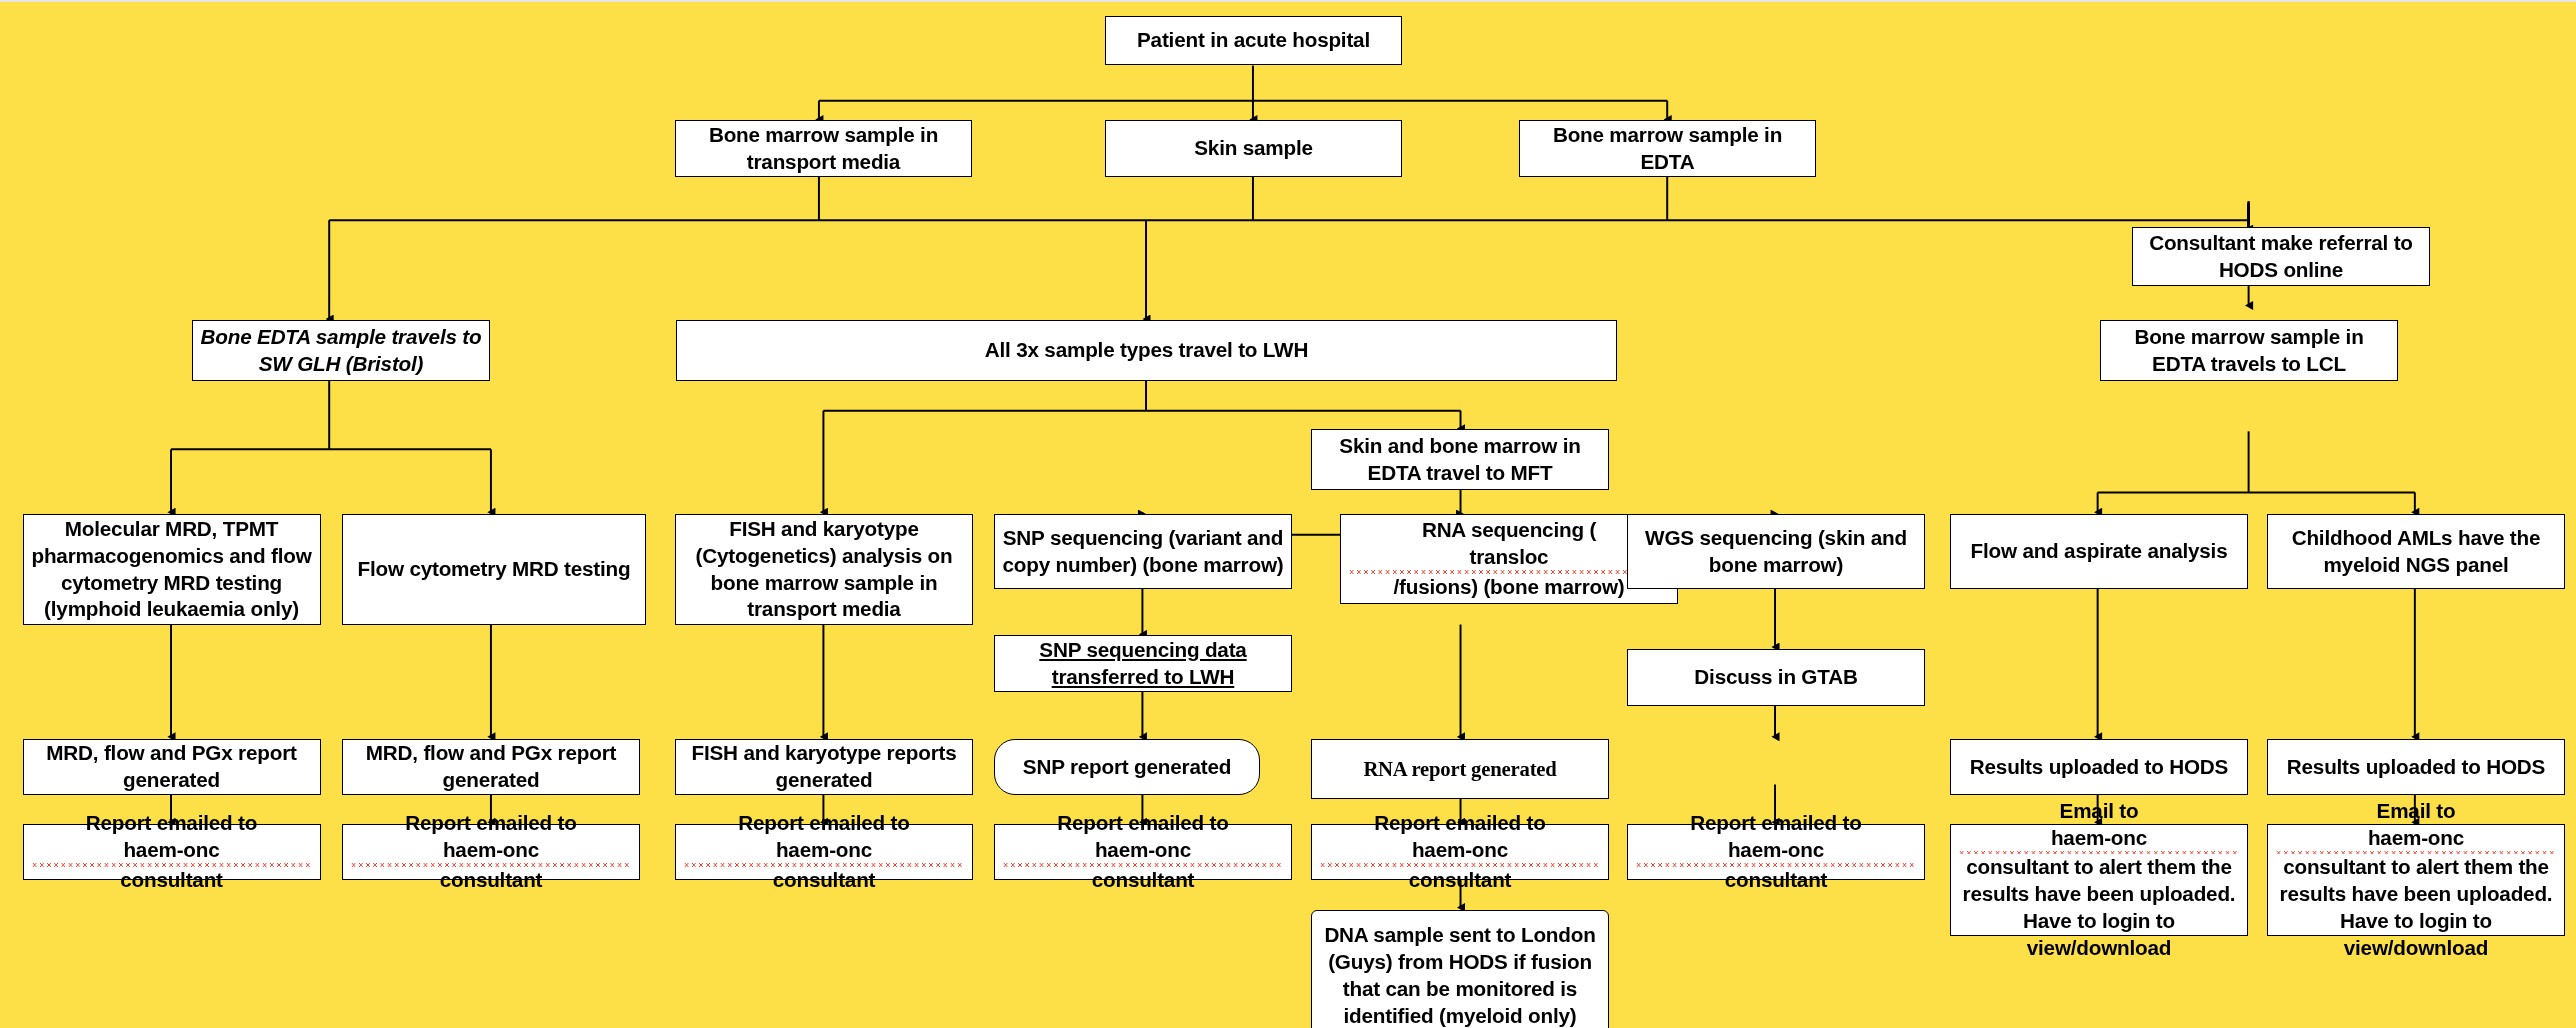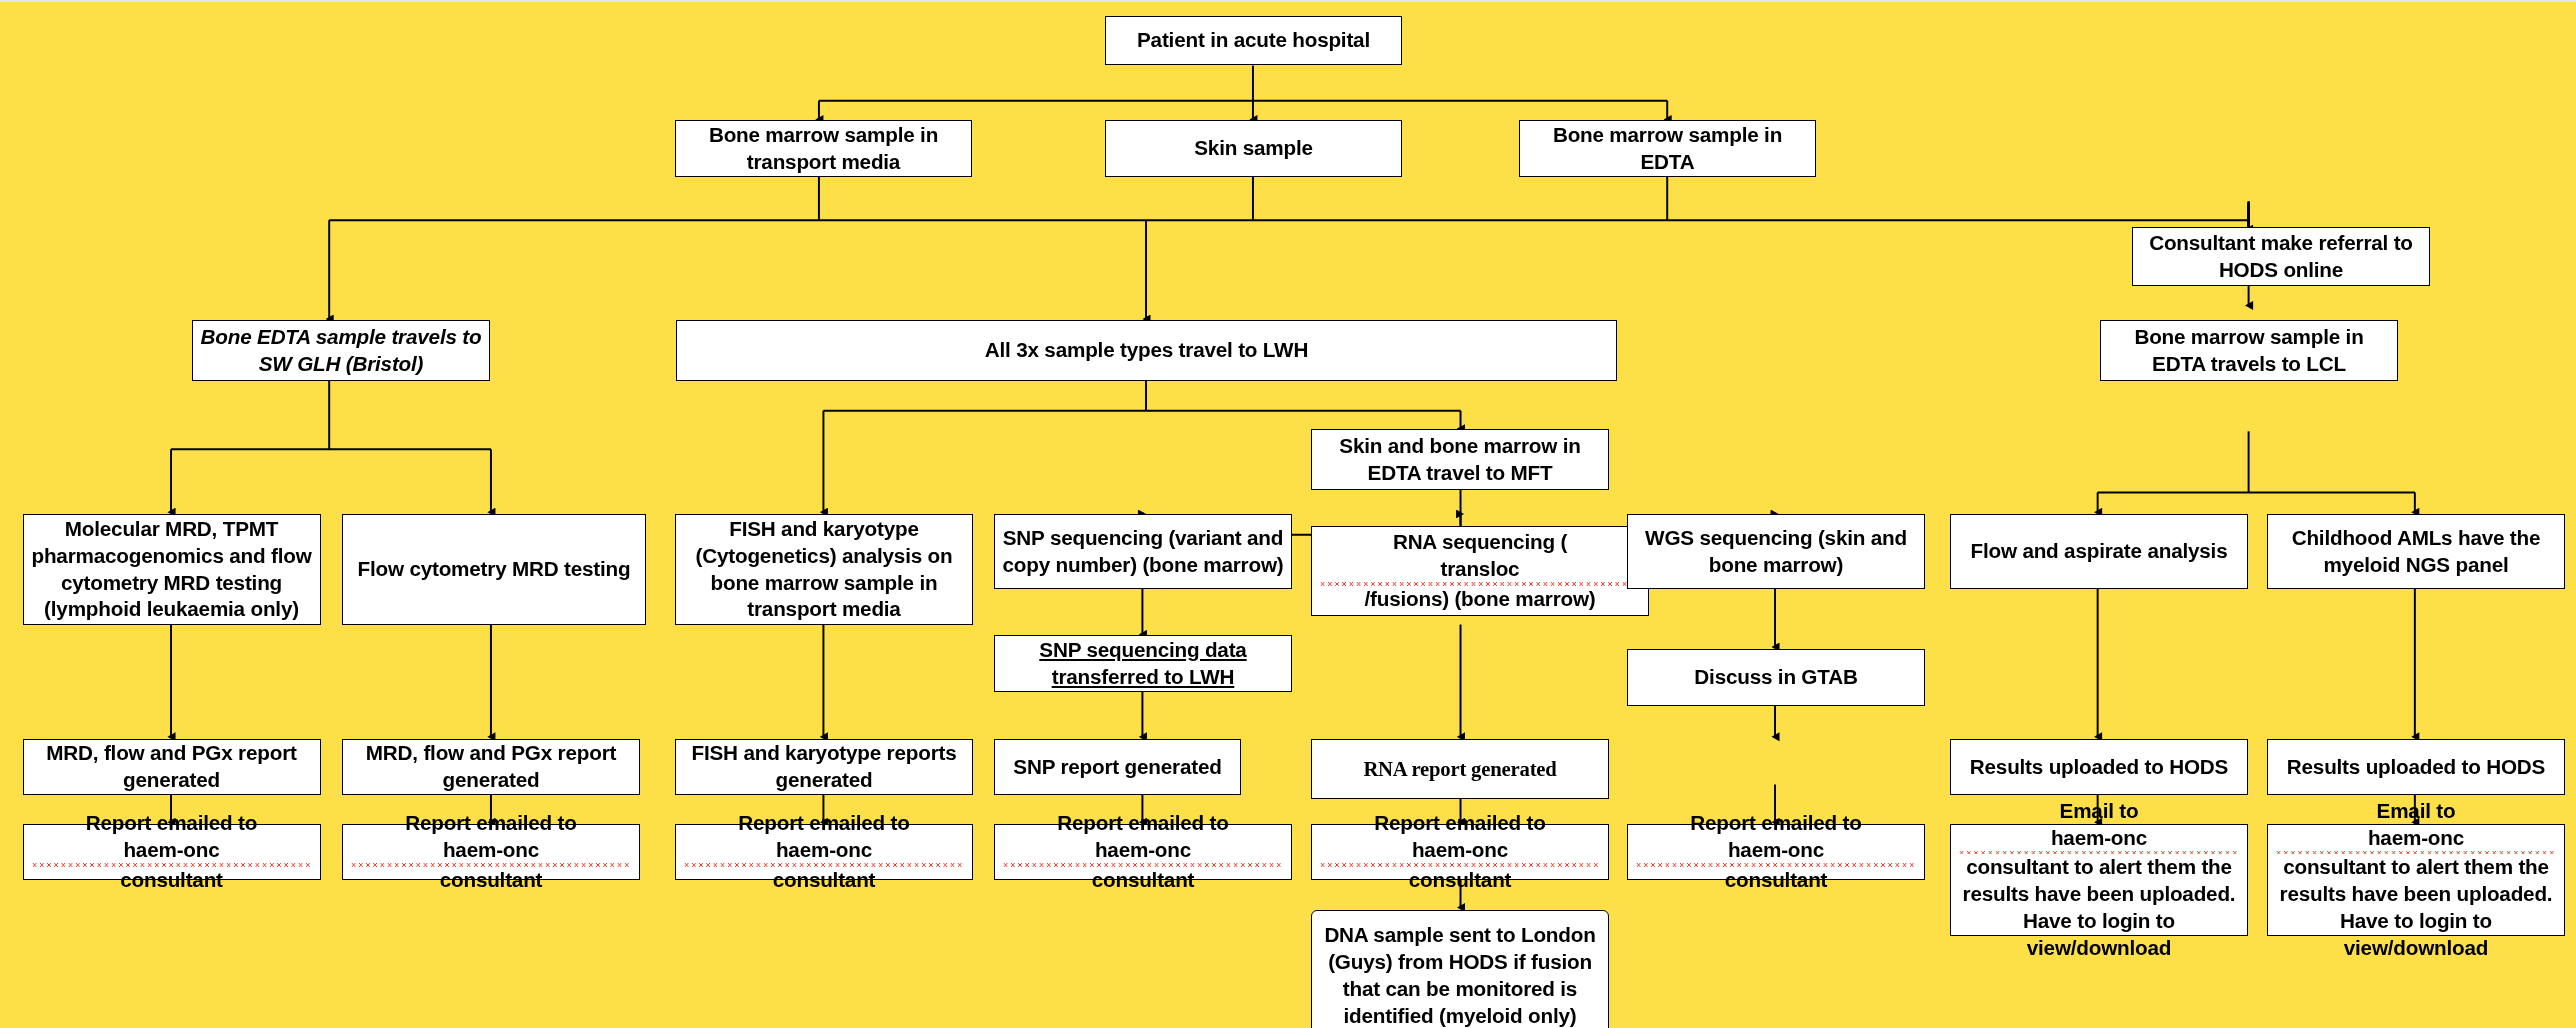--- a/index.html
+++ b/index.html
@@ -425,21 +425,21 @@
   </div>
 
   <div class="node" style="left:675px; top:514px; width:298px; height:111px;">
     <span>FISH and karyotype (Cytogenetics) analysis on bone marrow sample in transport media</span>
   </div>
 
   <div class="node" style="left:994px; top:514px; width:298px; height:75px;">
     <span>SNP sequencing (variant and copy number) (bone marrow)</span>
   </div>
 
-  <div class="node" style="left:1311px; top:514px; width:338px; height:90px;margin-top:12px;">
+  <div class="node" style="left:1340px; top:514px; width:338px; height:90px;">
     <span>
         <span>RNA sequencing (</span>
         <span class="sp">transloc</span>
         <span>/fusions) (bone marrow)</span>
       </span>
   </div>
 
   <div class="node" style="left:1627px; top:514px; width:298px; height:75px;">
     <span>WGS sequencing (skin and bone marrow)</span>
   </div>
@@ -465,21 +465,21 @@
   </div>
 
   <div class="node" style="left:342px; top:739px; width:298px; height:56px;">
     <span>MRD, flow and PGx report generated</span>
   </div>
 
   <div class="node" style="left:675px; top:739px; width:298px; height:56px;">
     <span>FISH and karyotype reports generated</span>
   </div>
 
-  <div class="node" style="left:994px; top:739px; width:247px; height:56px;">
+  <div class="node" style="left:994px; top:739px; width:266px; height:56px;border-radius:21px;">
     <span>SNP report generated</span>
   </div>
 
   <div class="node" style="left:1311px; top:739px; width:298px; height:60px;font-family:Liberation Serif, serif;">
     <span>RNA report generated</span>
   </div>
 
 
   <div class="node" style="left:1950px; top:739px; width:298px; height:56px;">
     <span>Results uploaded to HODS</span>

